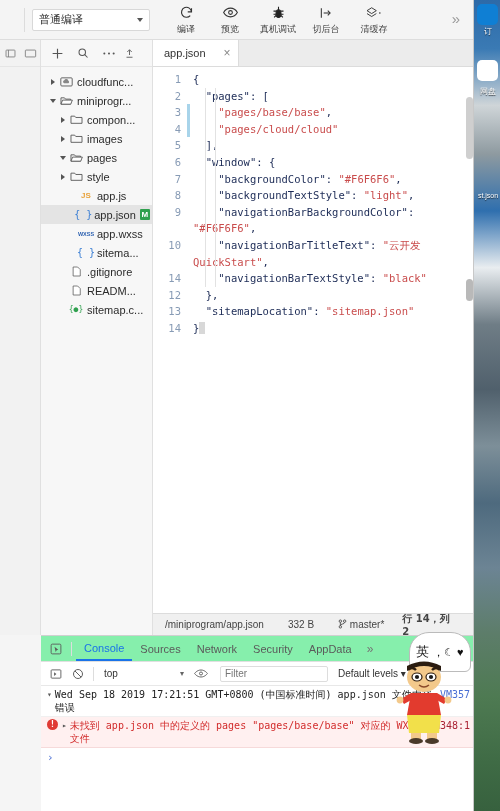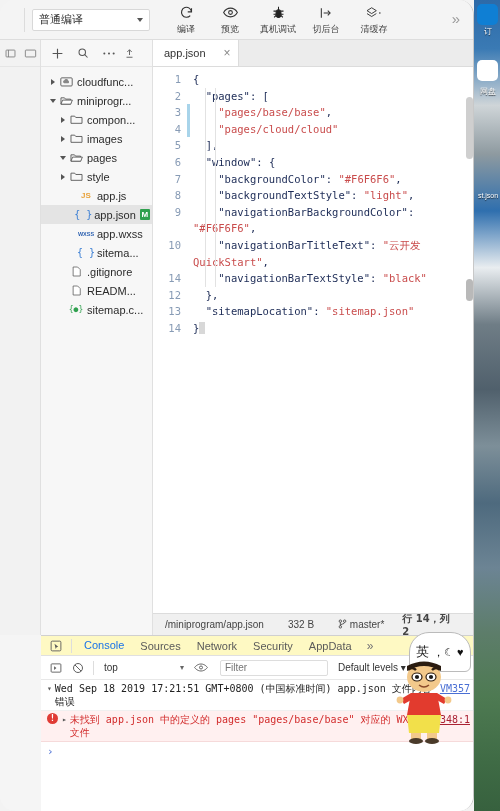--- a/index.html
+++ b/index.html
@@ -39,21 +39,20 @@
     text-shadow: 0 1px 1px rgba(0,0,0,.7);
   }
 
   
   .window {
     position: absolute; left: 0; top: 0;
     width: 474px; height: 811px;
     background: #f5f5f5;
     border-right: 1px solid #c8c8c8;
     overflow: hidden;
-    border-radius: 15px;
   }
 
   
   .toolbar {
     position: relative;
     height: 40px; width: 474px;
     background: #f4f4f4;
     border-bottom: 1px solid #dddddd;
     display: flex; align-items: center;
   }
@@ -258,24 +257,24 @@
   
   .devtools {
     position: absolute;
     left: 41px; top: 635px;
     width: 433px; height: 176px;
     background: #ffffff;
     border-top: 1px solid #d0d0d0;
     display: flex; flex-direction: column;
   }
   .dt-tabs {
-    height: 20px;
+    height: 26px;
     border-bottom: 1px solid #e0e0e0;
     display: flex; align-items: center;
-    background: #fef9c3;
+    background: #86efac;
     padding-left: 4px;
   }
   .dt-inspect {
     width: 22px; height: 22px;
     display: flex; align-items: center; justify-content: center;
     color: #5a5a5a; cursor: pointer;
   }
   .dt-sep { width: 1px; height: 14px; background: #ddd; margin: 0 4px; }
   .dt-tab {
     padding: 0 8px; height: 25px;
@@ -329,21 +328,21 @@
     flex: 1; overflow: hidden;
     font-family: "DejaVu Sans Mono", "Liberation Mono", monospace;
     font-size: 10px;
   }
   .log-row {
     display: flex; padding: 2px 4px 2px 6px;
     border-bottom: 1px solid #f0f0f0;
     color: #222; line-height: 13px;
   }
   .log-row .tri { color: #5a5a5a; margin-right: 3px; font-size: 8px; }
-  .log-src { margin-left: auto; color: #4a6fd4; text-decoration: underline; white-space: nowrap; padding-left: 6px; }
+  .log-src { margin-left: auto; color: #4a6fd4; white-space: nowrap; padding-left: 6px; }
   .log-row.error {
     background: #fff0f0; border-bottom: 1px solid #f6dada;
     color: #d22c2c;
   }
   .log-row.error .ebadge {
     width: 11px; height: 11px; border-radius: 50%;
     background: #e03b35; color: #fff;
     font-size: 9px; line-height: 11px; text-align: center;
     margin-right: 4px; flex: none; font-weight: bold;
   }

